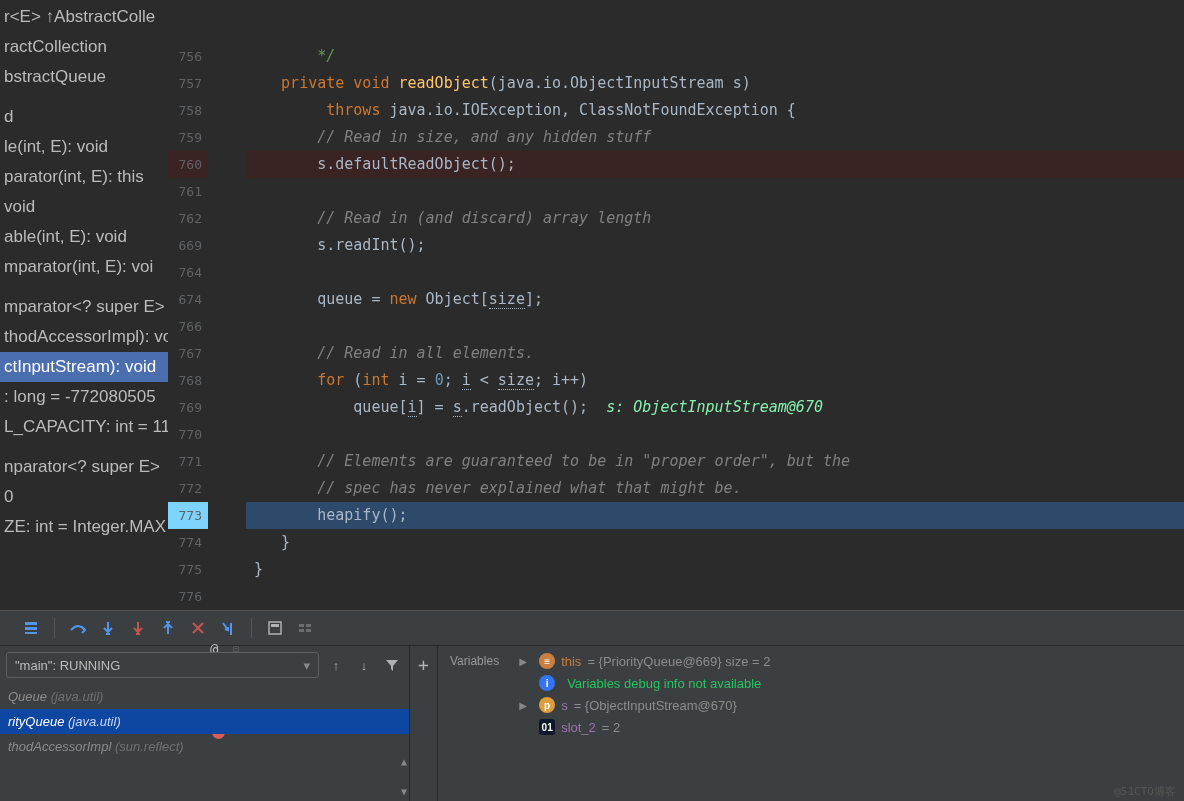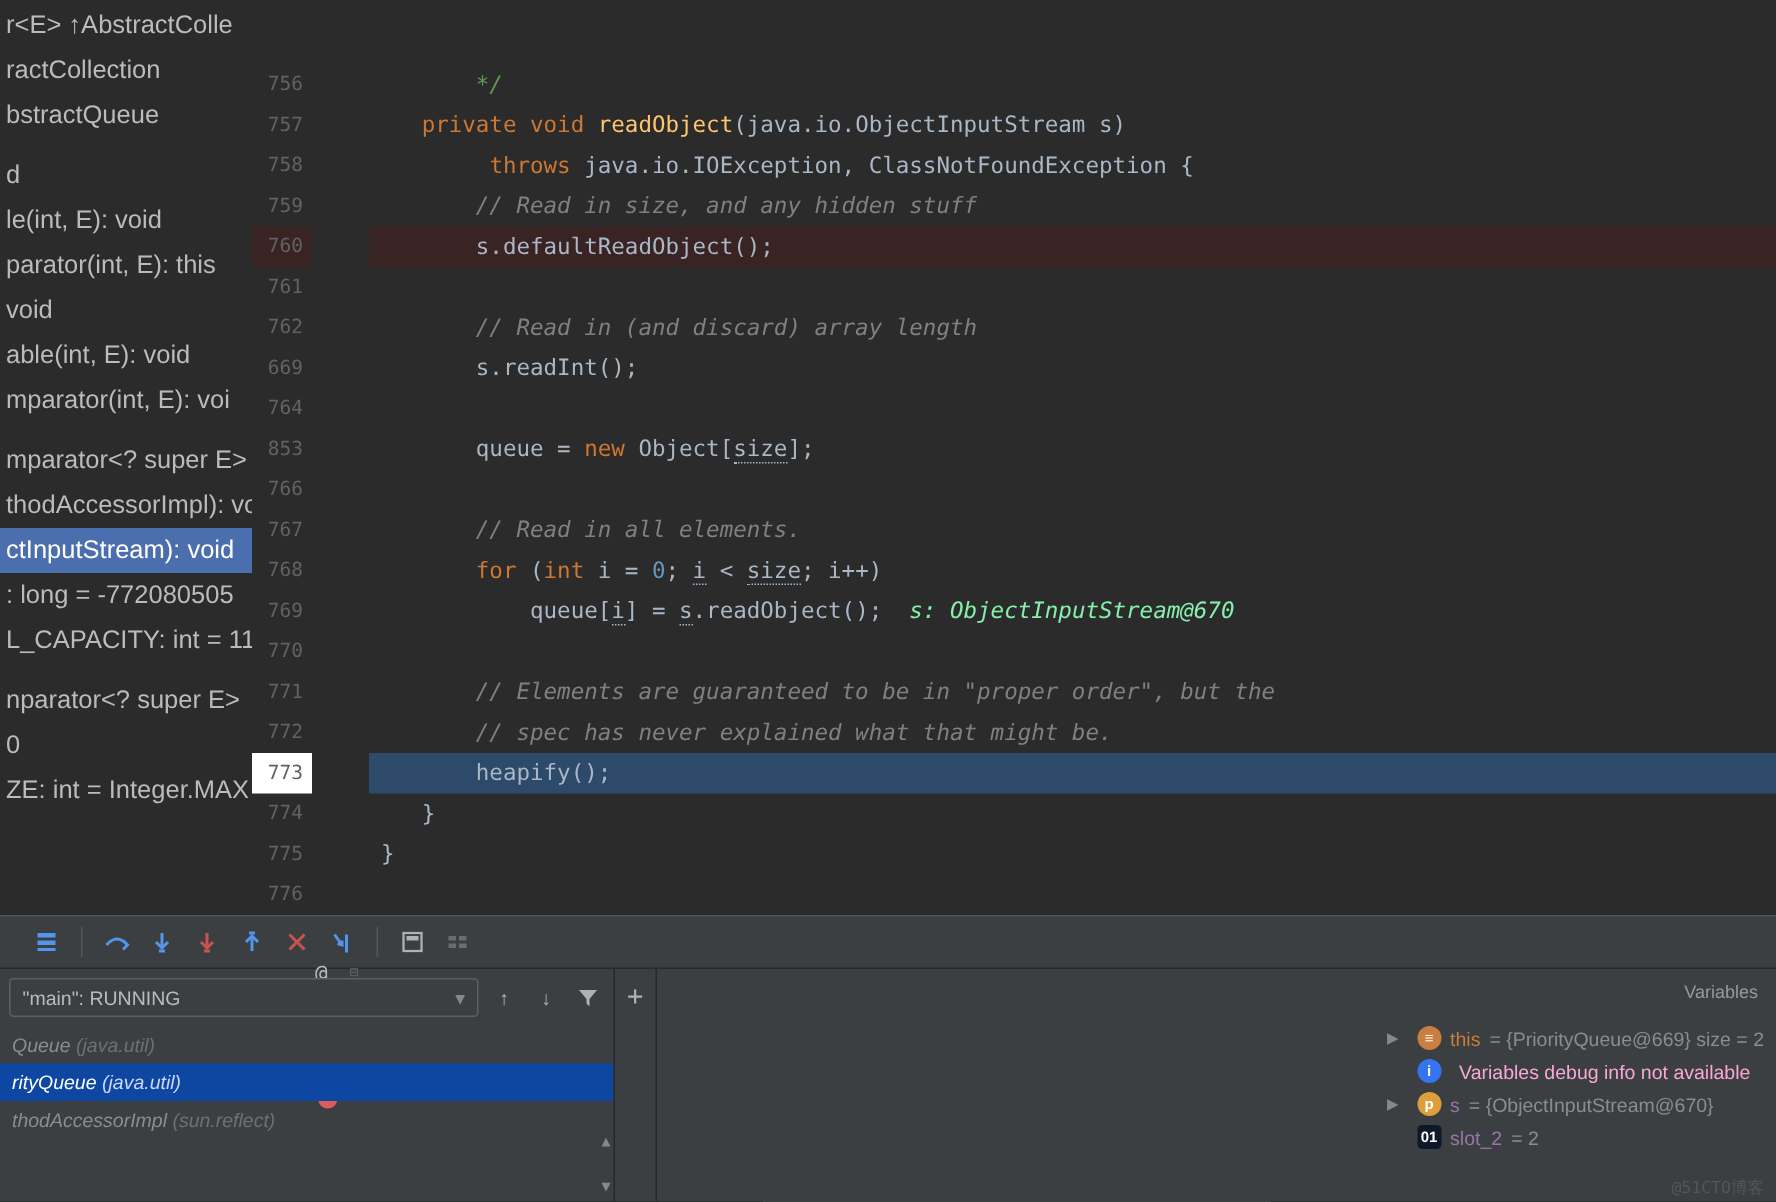--- a/index.html
+++ b/index.html
@@ -106,21 +106,21 @@
   .thread-combo {
     flex:1; background:#3c3f41; border:1px solid #5e5e5e; height: 26px; border-radius:3px;
     display:flex; align-items:center; padding: 0 8px; color:#bbb; justify-content:space-between;
   }
   .f-icon { width:22px; height:22px; display:flex;align-items:center;justify-content:center; cursor:pointer; color:#afb1b3;}
   .frames-list { flex:1; overflow:hidden; font-family:-apple-system,sans-serif; font-size:13px;}
   .frame-row { padding: 5px 8px; color:#8c8c8c; font-style:italic; white-space:nowrap;}
   .frame-row .pkg { color:#707070;}
   .frame-row.active { background:#0d47a1; color:#fff; font-style: italic;}
   .frame-row.active .pkg { color:#cdd7ff;}
-  .vars-pane { flex:1; display:flex; flex-direction:column; position:relative;align-items:flex-end;}
+  .vars-pane { flex:1; display:flex; flex-direction:row; position:relative;}
   .vars-header { padding: 8px 12px; color:#999; font-family:-apple-system,sans-serif; font-size:12px; border-bottom: 1px solid transparent;}
   .vars-body { flex:1; overflow:hidden; font-family:-apple-system,sans-serif; font-size:13px; padding-top:4px;}
   .var-row { display:flex; align-items:center; padding: 3px 8px; gap:6px;}
   .var-arrow { width:14px; color:#888; font-size:10px;}
   .var-icon { width:16px; height:16px; border-radius:3px; display:flex;align-items:center;justify-content:center; font-size:10px; font-weight:bold; color:#fff;}
   .ic-obj { background:#c97f41; border-radius:50%;}
   .ic-info { background:#3574f0; border-radius:50%;}
   .ic-p { background:#de9e3b; border-radius:50%;}
   .ic-01 { background:#0f172a;}
   .var-name { color:#c77d3a;}
@@ -161,29 +161,29 @@
     <div class="gutter-nums" id="gutter-nums">
         <div>756</div>
         <div>757</div>
         <div>758</div>
         <div>759</div>
         <div style="background: rgb(58, 35, 35);">760</div>
         <div>761</div>
         <div>762</div>
         <div>669</div>
         <div>764</div>
-        <div>853</div>
+        <div>674</div>
         <div>766</div>
         <div>767</div>
         <div>768</div>
         <div>769</div>
         <div>770</div>
         <div>771</div>
         <div>772</div>
-        <div style="background: #ffffff;">773</div>
+        <div style="background: #7dd3fc;">773</div>
         <div>774</div>
         <div>775</div>
         <div>776</div>
       </div>
     <div class="gutter-icons" id="gutter-icons">
         <div style="position: absolute; top: 31px; left: 2px; color: rgb(187, 187, 187);">@</div>
         <div class="breakpoint verified" style="top: 116px;"></div>
         <div class="breakpoint verified" style="top: 467px;"></div>
       </div>
     <div class="fold-col" id="fold-col">
@@ -317,21 +317,21 @@
         <div class="var-row">
           <span class="var-arrow">▶</span>
           <span class="var-icon ic-obj">≡</span>
           <span class="var-name">this</span>
           <span class="var-val"> = {PriorityQueue@669}  size = 2</span>
         </div>
         <div class="var-row">
           <span class="var-arrow"></span>
           <span class="var-icon ic-info">i</span>
           <span class=""></span>
-          <span class="var-val" style="color: #f9a8d4;">Variables debug info not available</span>
+          <span class="var-val" style="color: #22c55e;">Variables debug info not available</span>
         </div>
         <div class="var-row">
           <span class="var-arrow">▶</span>
           <span class="var-icon ic-p">p</span>
           <span class="var-name2">s</span>
           <span class="var-val"> = {ObjectInputStream@670}</span>
         </div>
         <div class="var-row">
           <span class="var-arrow"></span>
           <span class="var-icon ic-01">01</span>

